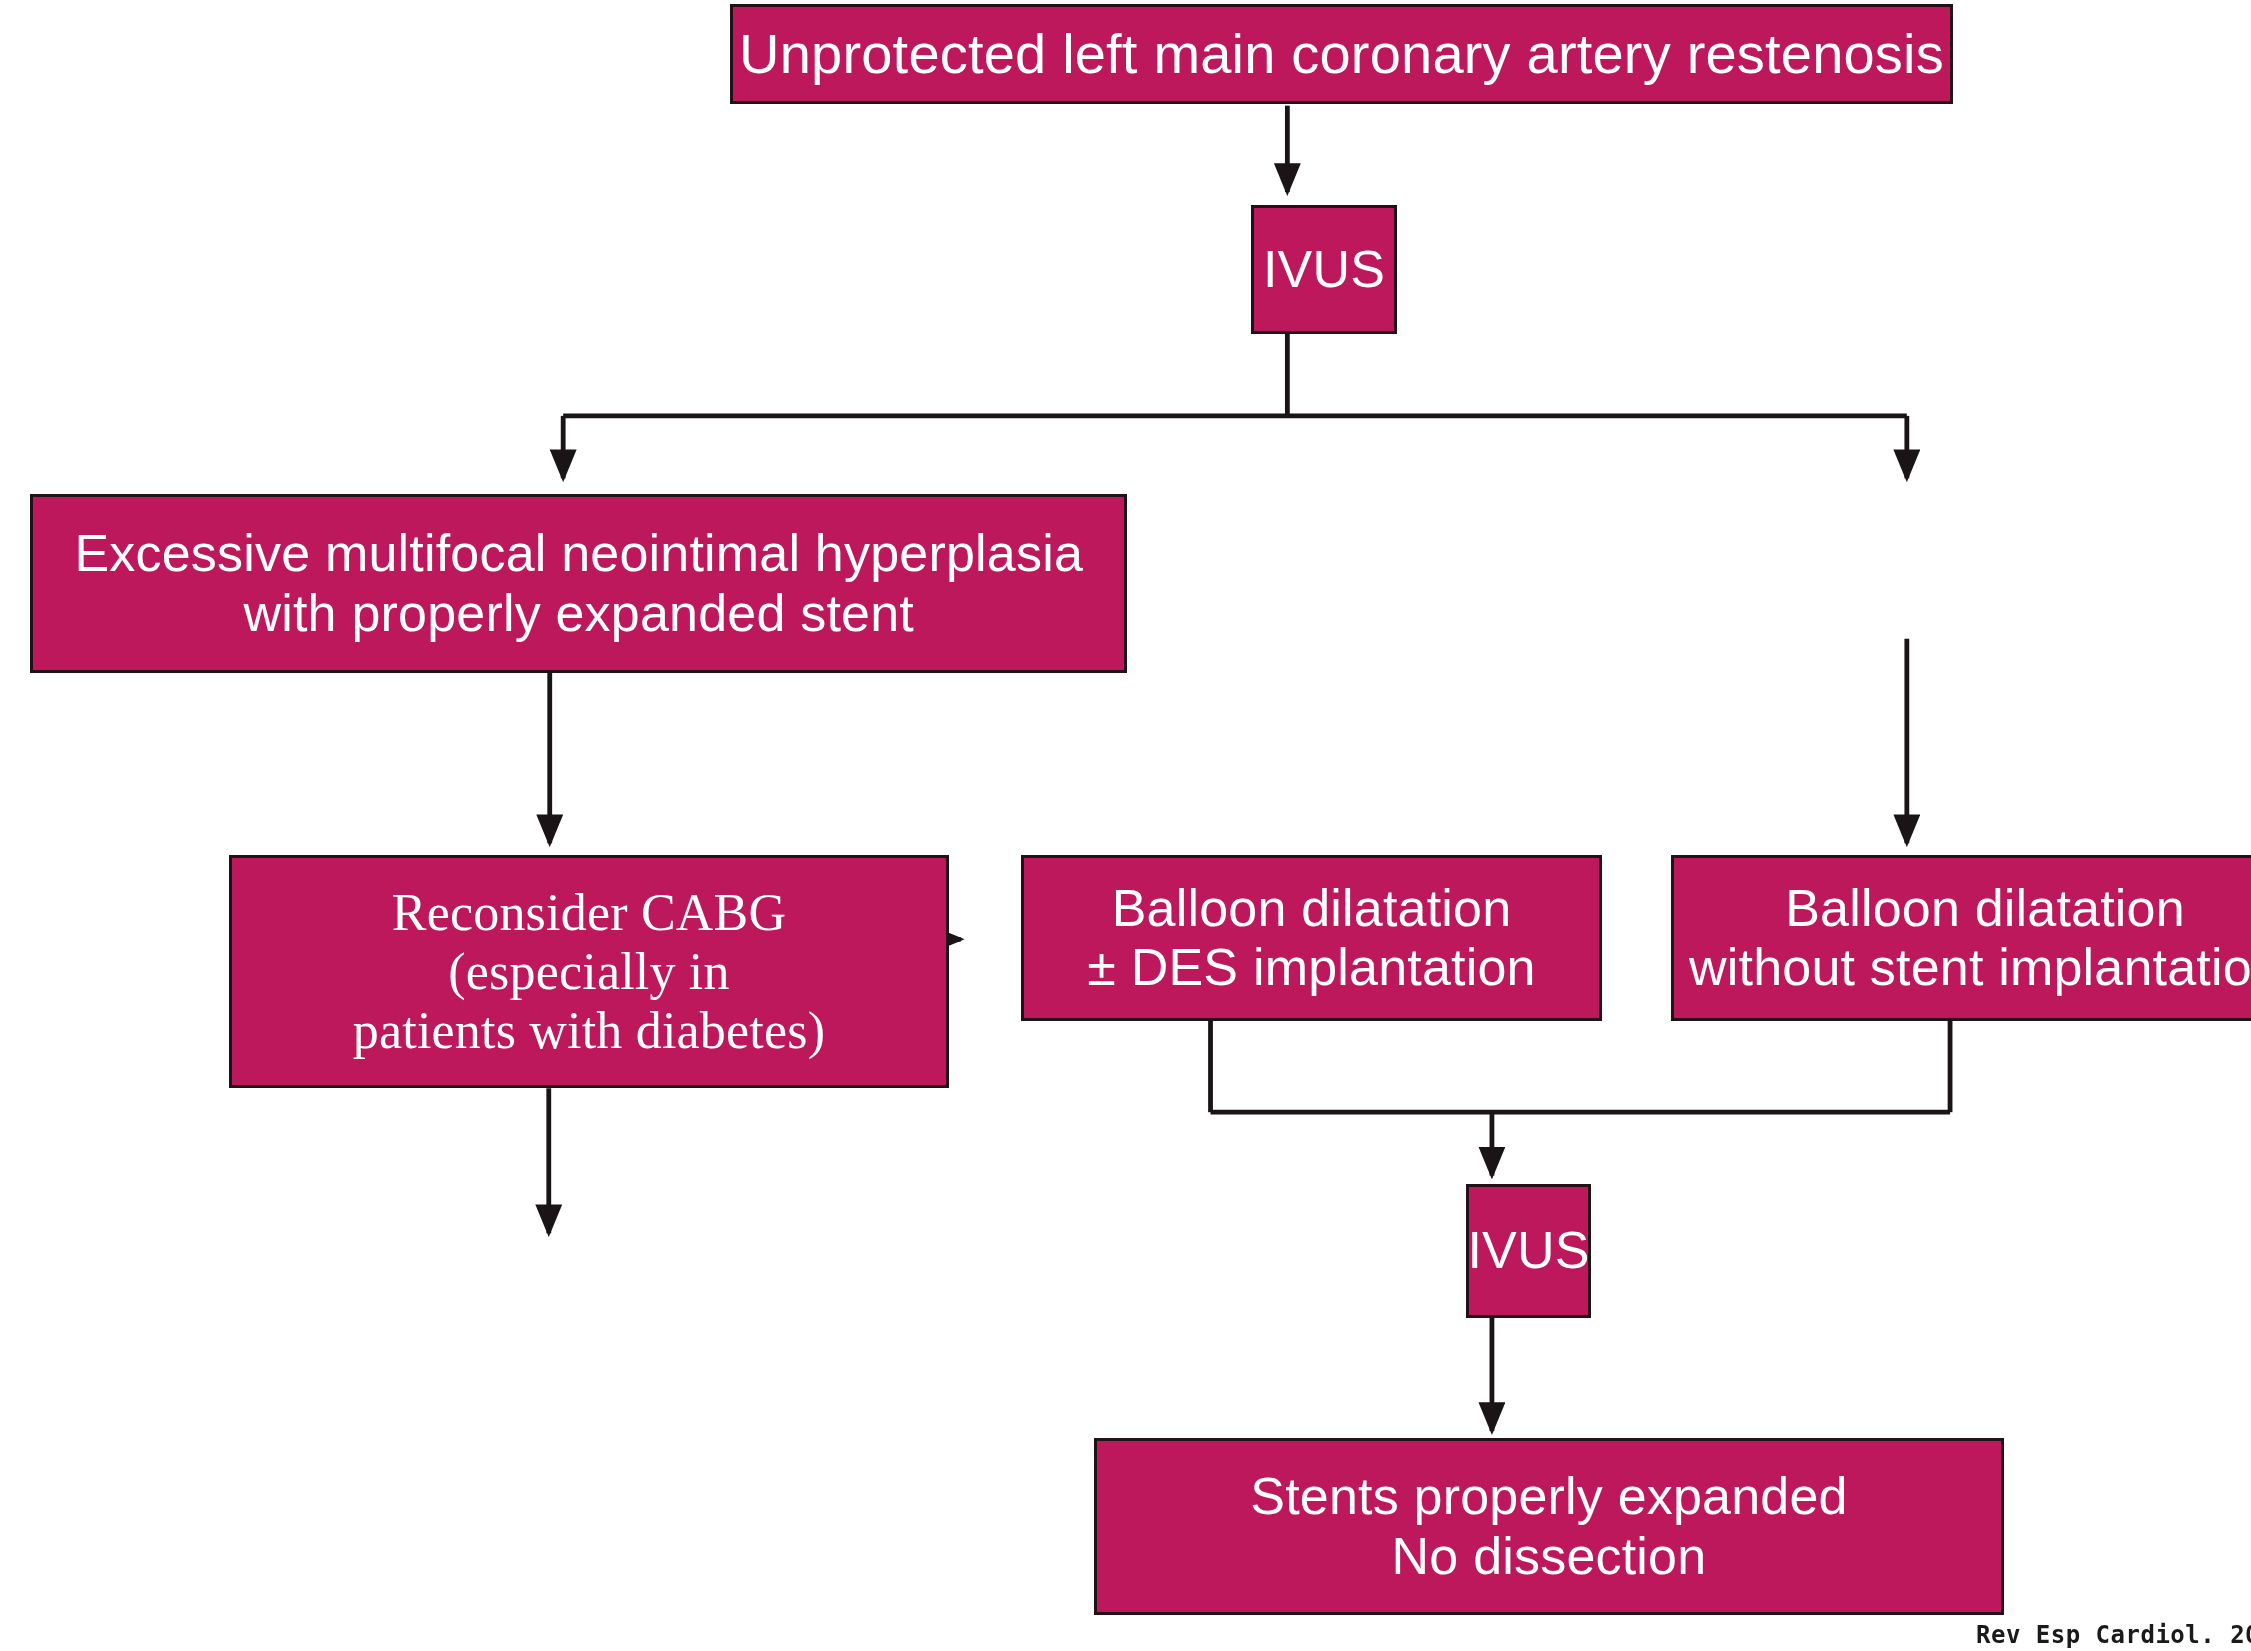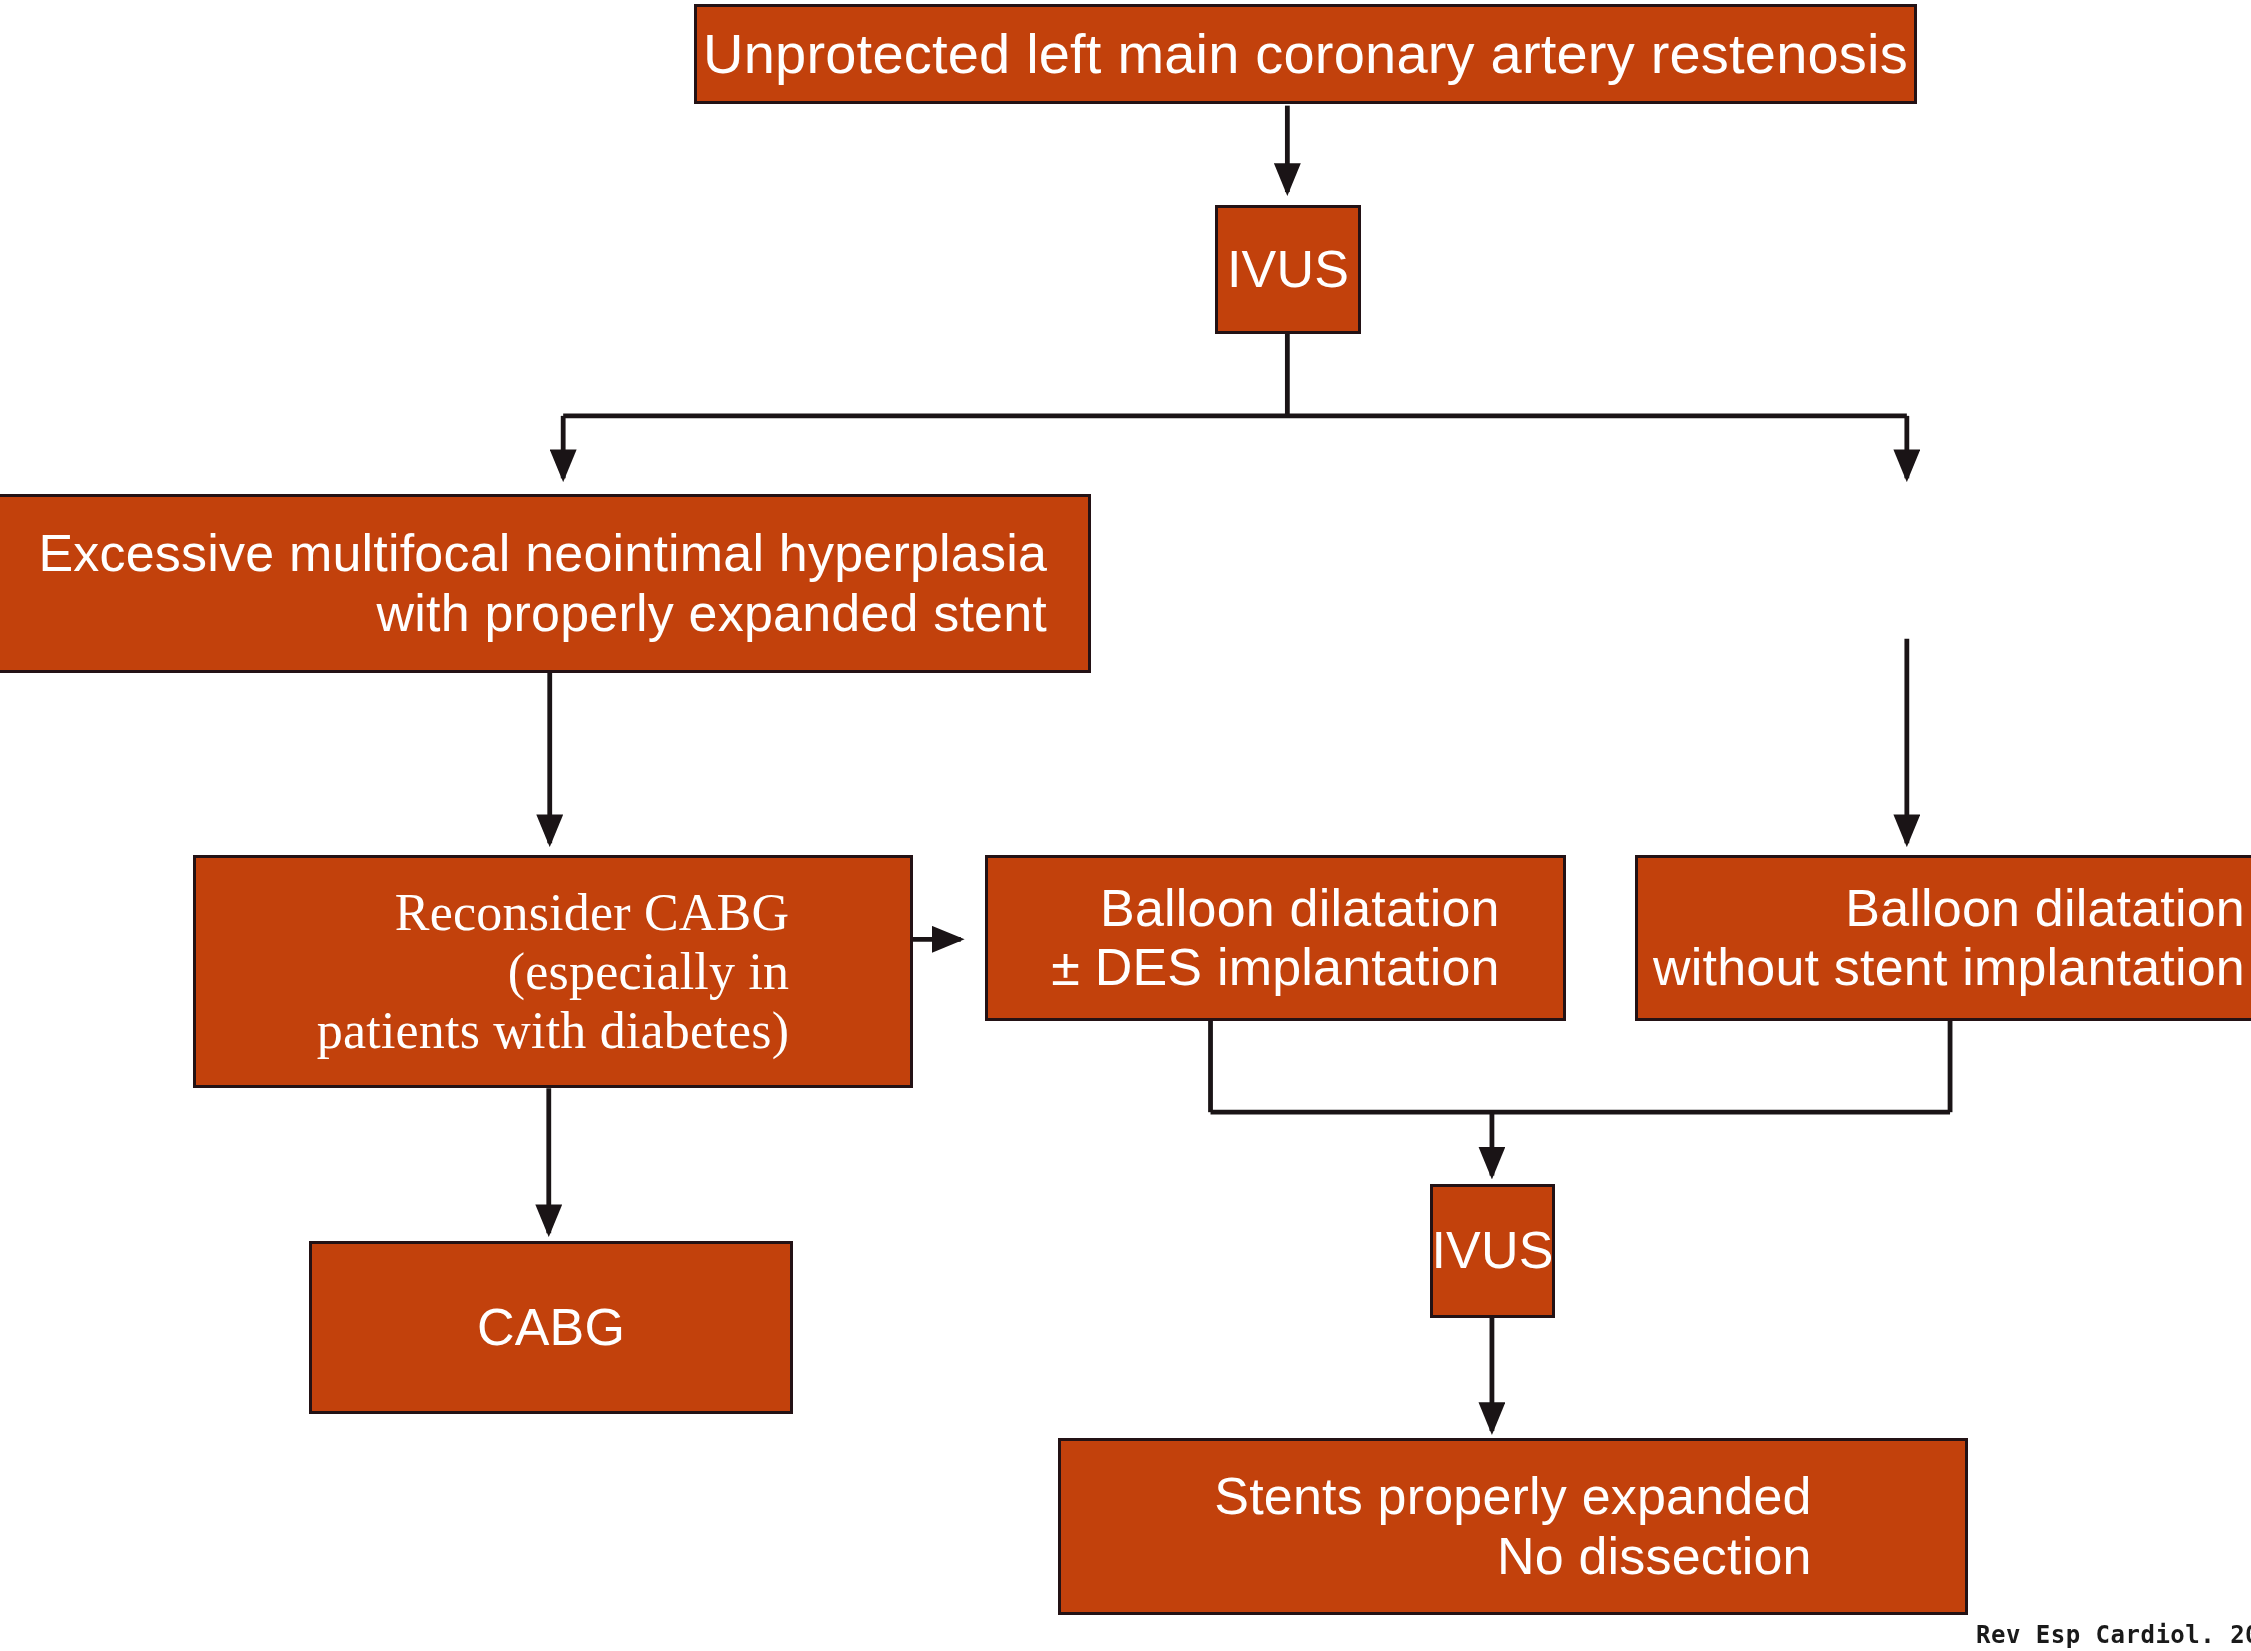--- a/index.html
+++ b/index.html
@@ -10,33 +10,34 @@
   #canvas {
     position: relative;
     width: 2252px;
     height: 1651px;
     background: #ffffff;
     overflow: hidden;
     font-family: "Liberation Sans", sans-serif;
   }
   .node {
     position: absolute;
-    background: #c2410c;
+    background: #be185d;
     border: 3.8px solid #231215;
     box-sizing: border-box;
     color: #ffffff;
     display: flex;
     align-items: center;
     justify-content: center;
-    text-align: right;
+    text-align: center;
     line-height: 1.14;
     font-size: 52px;
     letter-spacing: 0.2px;
     white-space: pre-line;
     user-select: none;
+    margin-left: 36px;
   }
   svg.edges {
     position: absolute;
     left: 0;
     top: 0;
     width: 2252px;
     height: 1651px;
     pointer-events: none;
   }
   .citation {
@@ -103,21 +104,20 @@
   <div class="node" style="left:193px; top:855px; width:720px; height:233px;font-family:Liberation Serif, serif;">Reconsider CABG
 (especially in
 patients with diabetes)</div>
 
   <div class="node" style="left:985px; top:855px; width:581px; height:166px;">Balloon dilatation
 ± DES implantation</div>
 
   <div class="node" style="left:1635px; top:855px; width:628px; height:166px;">Balloon dilatation
 without stent implantation</div>
 
-  <div class="node" style="left:309px; top:1241px; width:484px; height:173px;">CABG</div>
 
   <div class="node" style="left:1430px; top:1184px; width:125px; height:134px;">IVUS</div>
 
   <div class="node" style="left:1058px; top:1438px; width:910px; height:177px;">Stents properly expanded
 No dissection</div>
 
   <div class="citation" style="left:1976px; top:1621px;">Rev Esp Cardiol. 2014;67:305−11</div>
 
 </div>
 

